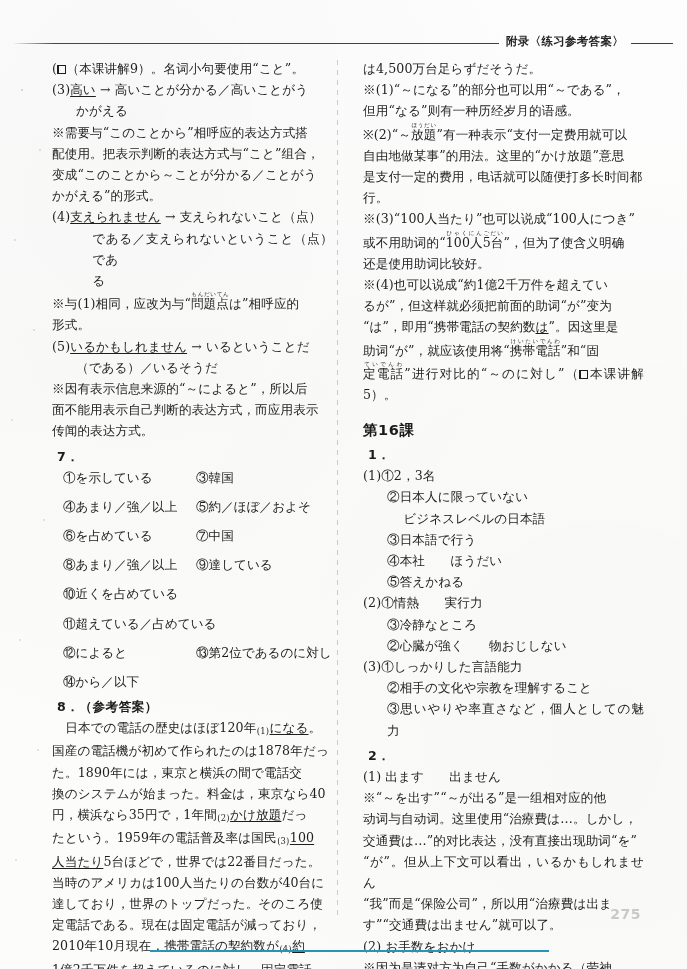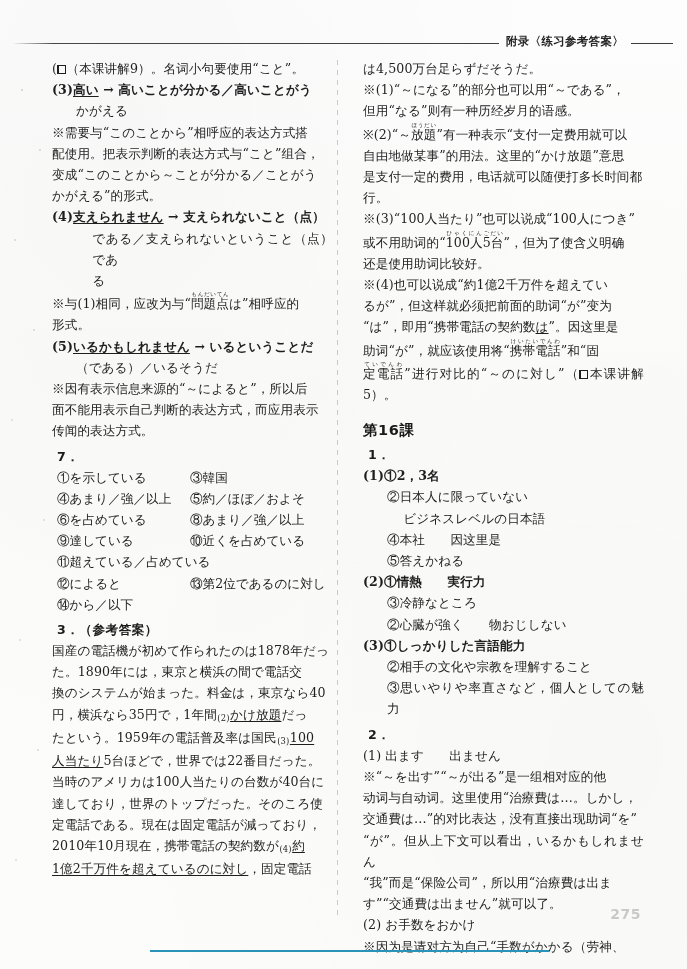--- a/index.html
+++ b/index.html
@@ -116,21 +116,20 @@
     line-height: 21.2px;
     margin: 0;
     text-align: justify;
     letter-spacing: 0.1px;
     color: #1e1e1e;
   }
   .p.ind  { text-indent: 1.05em; }
   .hang {
     padding-left: 1.95em;
     text-indent: -1.95em;
-    font-weight: bold;
   }
   .sub {
     padding-left: 1.9em;
   }
   .sub2 {
     padding-left: 3.2em;
   }
   .u { text-decoration: underline; text-underline-offset: 2px; }
   .numhead {
     font-family: "DejaVu Sans", "Liberation Sans", sans-serif;
@@ -169,22 +168,22 @@
     font-size: 5.6px;
     line-height: 6px;
     letter-spacing: -0.1px;
     color: #2a2a2a;
   }
 
   
   .ansgrid {
     display: grid;
     grid-template-columns: 133px 1fr;
-    row-gap: 0px;
-    margin-left: 5px;
+    row-gap: 8px;
+    margin-left: 11px;
     font-size: 12.6px;
     line-height: 21.2px;
   }
   .ansgrid .wide { grid-column: 1 / -1; }
 
   
   #pagenum {
     position: absolute;
     right: 46px;
     bottom: 47px;
@@ -246,31 +245,33 @@
       <p class="p"><span>传闻的表达方式。</span></p>
 
       <p class="numhead">7．</p>
 
       <div class="ansgrid">
         <span>①を示している</span>
         <span>③韓国</span>
         <span>④あまり／強／以上</span>
         <span>⑤約／ほぼ／およそ</span>
         <span>⑥を占めている</span>
+        <span>⑦中国</span>
         <span>⑧あまり／強／以上</span>
         <span>⑨達している</span>
         <span>⑩近くを占めている</span>
         <span class="wide">⑪超えている／占めている</span>
         <span>⑫によると</span>
         <span>⑬第2位であるのに対し</span>
         <span class="wide">⑭から／以下</span>
       </div>
 
-      <p class="numhead">3．（参考答案）</p>
-
+      <p class="numhead">8．（参考答案）</p>
+
+      <p class="p ind"><span>日本での電話の歴史はほぼ120年</span><span class="small-idx">(1)</span><span class="u">になる</span><span>。</span></p>
       <p class="p">国産の電話機が初めて作られたのは1878年だっ</p>
       <p class="p">た。1890年には，東京と横浜の間で電話交</p>
       <p class="p">換のシステムが始まった。料金は，東京なら40</p>
       <p class="p"><span>円，横浜なら35円で，1年間</span><span class="small-idx">(2)</span><span class="u">かけ放題</span><span>だっ</span></p>
       <p class="p"><span>たという。1959年の電話普及率は国民</span><span class="small-idx">(3)</span><span class="u">100</span></p>
       <p class="p"><span class="u">人当たり</span><span>5台ほどで，世界では22番目だった。</span></p>
       <p class="p">当時のアメリカは100人当たりの台数が40台に</p>
       <p class="p">達しており，世界のトップだった。そのころ使</p>
       <p class="p">定電話である。現在は固定電話が減っており，</p>
       <p class="p"><span>2010年10月現在，携帯電話の契約数が</span><span class="small-idx">(4)</span><span class="u">約</span></p>
@@ -298,21 +299,22 @@
 
       <p class="p"><span>助词“が”，就应该使用将“</span><ruby><span>携帯電話</span><rt>けいたいでんわ</rt></ruby><span>”和“</span><span>固</span></p>
       <p class="p"><ruby><span>定電話</span><rt>ていでんわ</rt></ruby><span>”进行对比的“～のに対し”（</span><span class="bookicon"></span><span>本课讲解5）。</span></p>
 
       <p class="lesson">第16課</p>
       <p class="numhead">1．</p>
 
       <p class="p hang"><span>(1)</span><span>①2，3名</span></p>
       <p class="p sub">②日本人に限っていない</p>
       <p class="p sub2">ビジネスレベルの日本語</p>
-      <p class="p sub">④本社　　因这里是</p>
+      <p class="p sub">③日本語で行う</p>
+      <p class="p sub">④本社　　ほうだい</p>
       <p class="p sub">⑤答えかねる</p>
 
       <p class="p hang"><span>(2)</span><span>①情熱　　実行力</span></p>
       <p class="p sub">③冷静なところ</p>
       <p class="p sub">②心臓が強く　　物おじしない</p>
 
       <p class="p hang"><span>(3)</span><span>①しっかりした言語能力</span></p>
       <p class="p sub">②相手の文化や宗教を理解すること</p>
       <p class="p sub">③思いやりや率直さなど，個人としての魅力</p>
 

